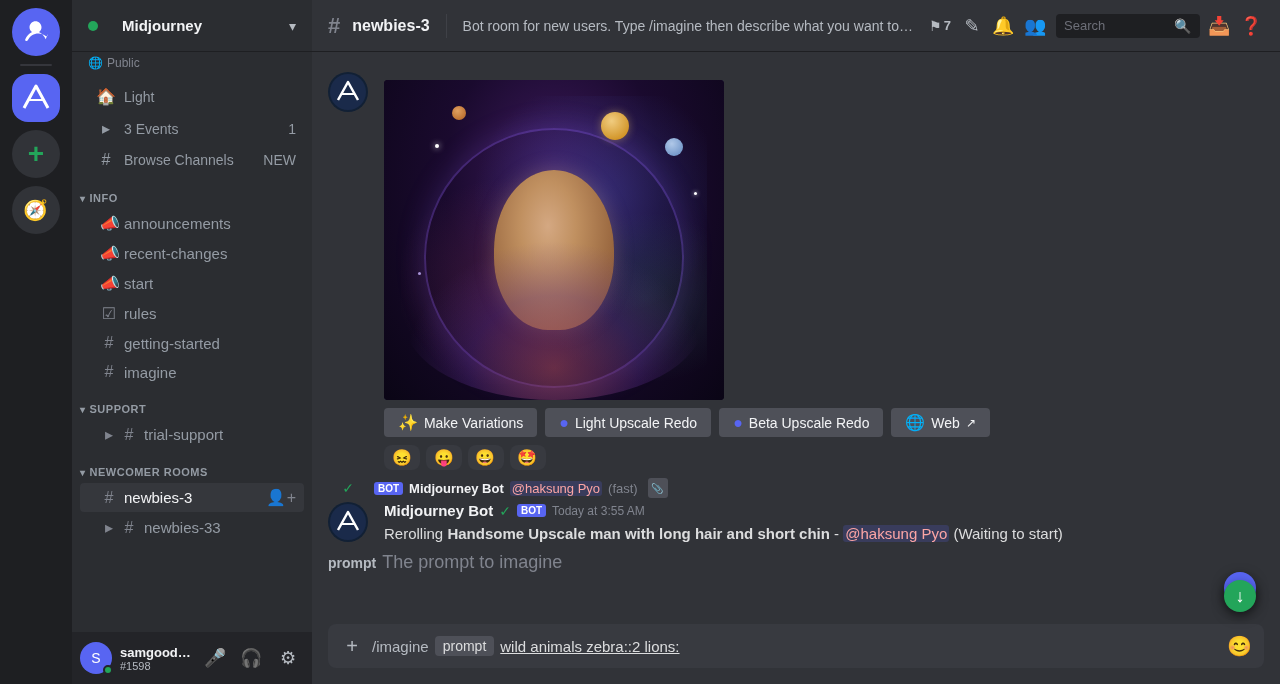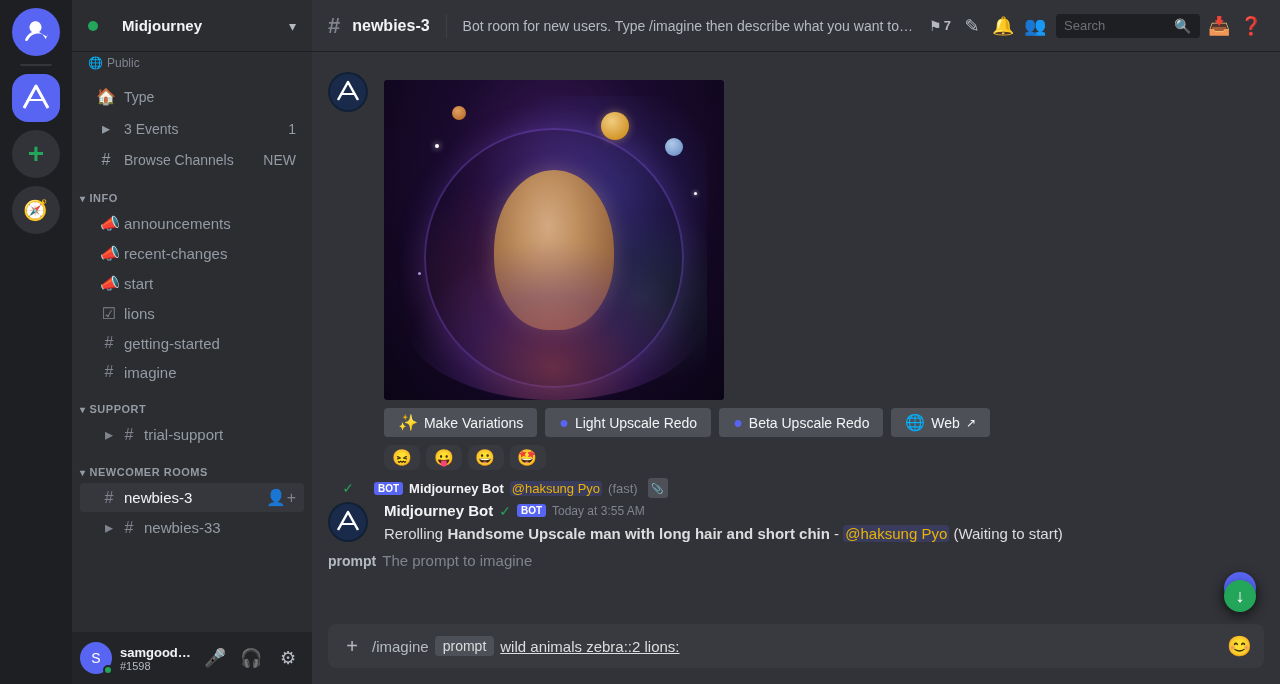--- a/index.html
+++ b/index.html
@@ -261,21 +261,21 @@
       font-size: 10px;
       font-weight: 700;
       padding: 1px 4px;
       border-radius: 3px;
       text-transform: uppercase;
     }
     .verified-badge { color: #5865f2; font-size: 14px; }
     .timestamp { color: #80848e; font-size: 12px; }
 
     .message-text { color: #dcddde; line-height: 1.4; font-size: 15px; }
-    .mention { color: #eab308; background: rgba(88,101,242,0.2); border-radius: 3px; padding: 0 2px; cursor: pointer; }
+    .mention { color: #fca5a5; background: rgba(88,101,242,0.2); border-radius: 3px; padding: 0 2px; cursor: pointer; }
 
     
     .message-image-container {
       margin-top: 8px;
       max-width: 340px;
     }
     .message-image {
       width: 340px;
       height: 320px;
       border-radius: 4px;
@@ -482,21 +482,21 @@
   </div>
   <div style="padding: 4px 8px 2px 16px; font-size: 12px; color: #80848e; display: flex; align-items: center; gap: 4px;">
     <span style="font-size: 12px;">🌐</span>
     <span>Public</span>
   </div>
 
   <div class="channel-list">
 
     <div class="nav-item">
       <span class="icon">🏠</span>
-      <span>Type</span>
+      <span>Light</span>
     </div>
     <div class="nav-item">
       <span class="icon">▸</span>
       <span style="flex:1;">3 Events</span>
       <span class="badge">1</span>
     </div>
     <div class="nav-item">
       <span class="icon">#</span>
       <span style="flex:1;">Browse Channels</span>
       <span class="new-badge">NEW</span>
@@ -513,21 +513,21 @@
     <div class="channel-item subchannel">
       <span class="channel-icon">📣</span>
       <span class="channel-name">recent-changes</span>
     </div>
     <div class="channel-item subchannel">
       <span class="channel-icon">📣</span>
       <span class="channel-name">start</span>
     </div>
     <div class="channel-item subchannel">
       <span class="channel-icon">☑</span>
-      <span class="channel-name">lions</span>
+      <span class="channel-name">rules</span>
     </div>
     <div class="channel-item subchannel">
       <span class="channel-icon">#</span>
       <span class="channel-name">getting-started</span>
     </div>
     <div class="channel-item subchannel">
       <span class="channel-icon">#</span>
       <span class="channel-name">imagine</span>
     </div>
 
@@ -703,21 +703,21 @@
             <span class="timestamp">Today at 3:55 AM</span>
           </div>
           <div class="message-text">
             Rerolling <span class="bold">Handsome Upscale man with long hair and short chin</span> - <span class="mention">@haksung Pyo</span> (Waiting to start)
           </div>
         </div>
       </div>
 
       <div class="prompt-row">
         <span style="color:#b5bac1;font-weight:700;font-size:14px;">prompt</span>
-        <span style="color:#80848e;font-size:15px;">The prompt to imagine</span>
+        <span style="color:#80848e;font-size:18px;">The prompt to imagine</span>
       </div>
 
     </div>
 
     <div class="scroll-bottom-btn">
       <span>▼</span>
     </div>
 
     <div style="position:absolute;right:24px;bottom:72px;width:32px;height:32px;background:#23a55a;border-radius:50%;display:flex;align-items:center;justify-content:center;cursor:pointer;color:white;font-size:18px;box-shadow:0 4px 12px rgba(0,0,0,0.5);">↓</div>
 

